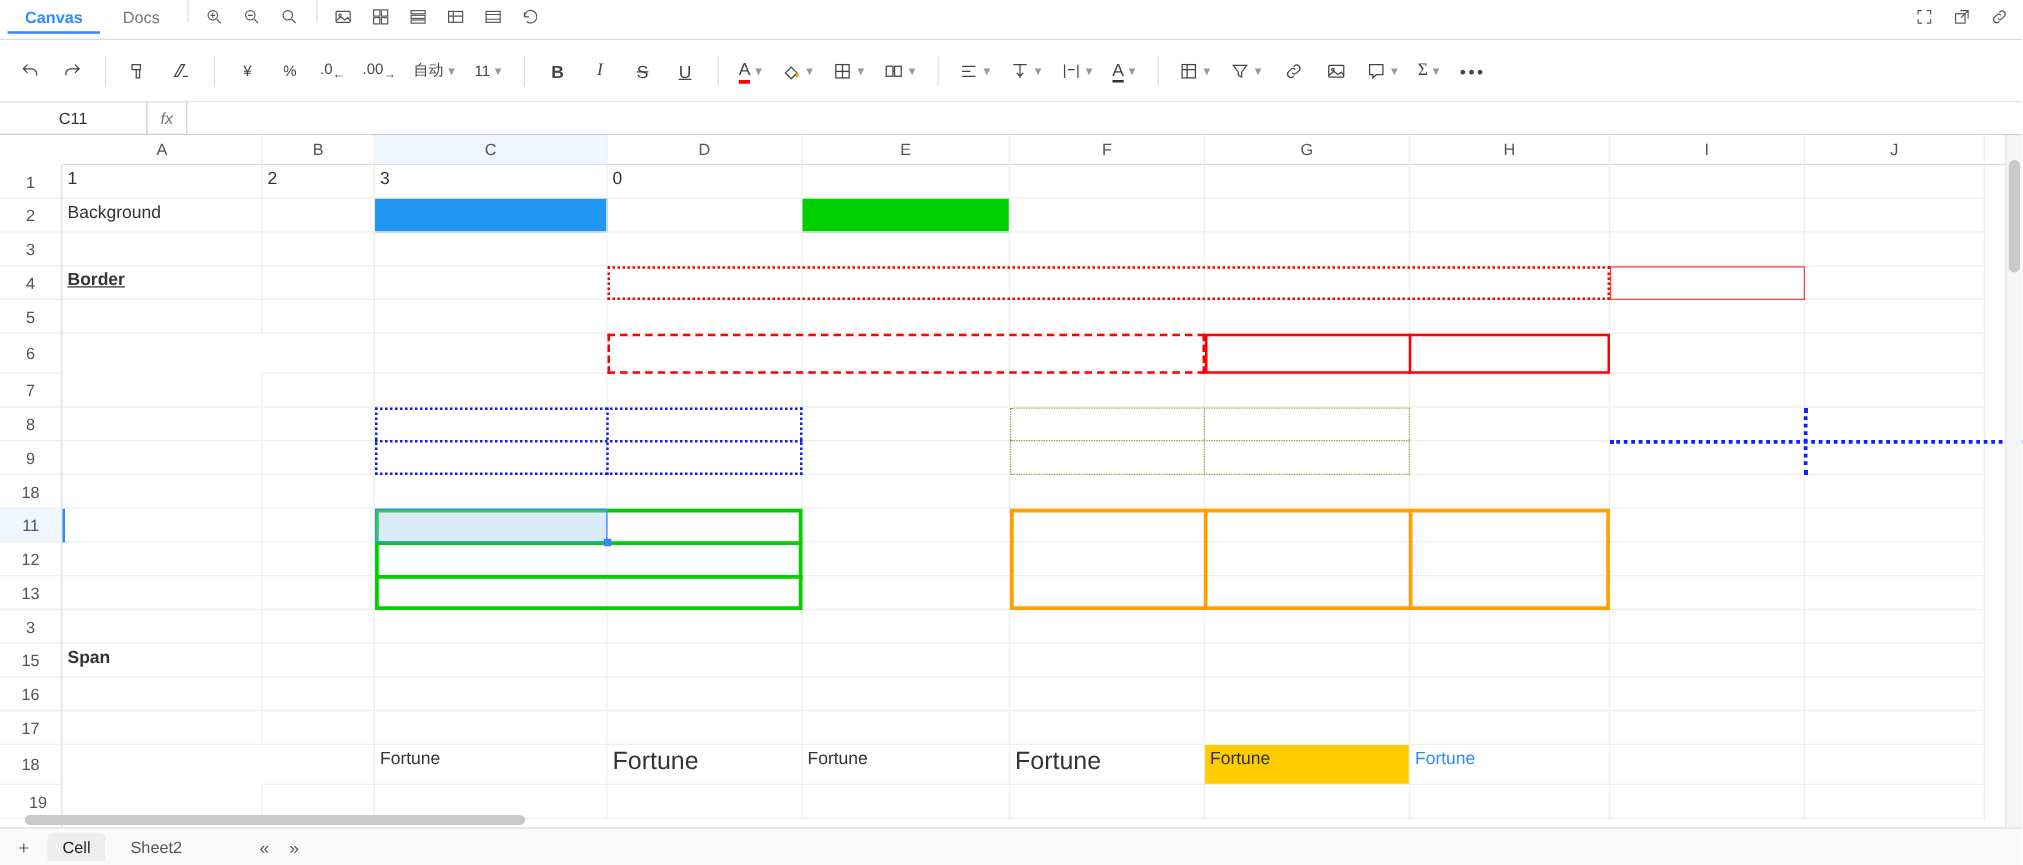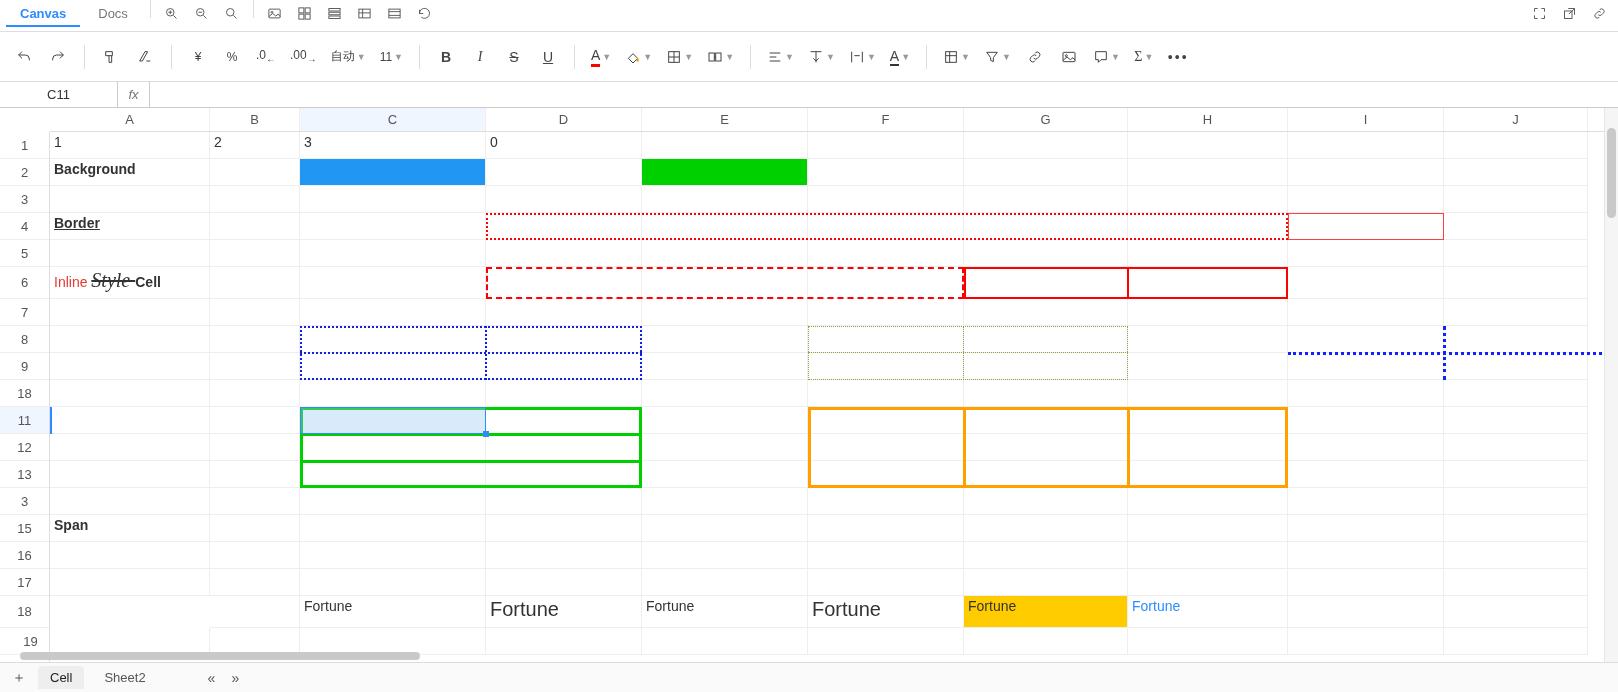--- a/index.html
+++ b/index.html
@@ -523,21 +523,21 @@
         <div class="cell" style="left: 0px; top: 0px; width: 160px; height: 27px;">1</div>
         <div class="cell" style="left: 160px; top: 0px; width: 90px; height: 27px;">2</div>
         <div class="cell" style="left: 250px; top: 0px; width: 186px; height: 27px;">3</div>
         <div class="cell" style="left: 436px; top: 0px; width: 156px; height: 27px;">0</div>
         <div class="cell" style="left: 592px; top: 0px; width: 166px; height: 27px;"></div>
         <div class="cell" style="left: 758px; top: 0px; width: 156px; height: 27px;"></div>
         <div class="cell" style="left: 914px; top: 0px; width: 164px; height: 27px;"></div>
         <div class="cell" style="left: 1078px; top: 0px; width: 160px; height: 27px;"></div>
         <div class="cell" style="left: 1238px; top: 0px; width: 156px; height: 27px;"></div>
         <div class="cell" style="left: 1394px; top: 0px; width: 144px; height: 27px;"></div>
-        <div class="cell" style="left: 0px; top: 27px; width: 160px; height: 27px; font-weight: bold;">Background</div>
+        <div class="cell" style="left: 0px; top: 27px; width: 160px; height: 27px; font-weight: normal;">Background</div>
         <div class="cell" style="left: 160px; top: 27px; width: 90px; height: 27px;"></div>
         <div class="cell" style="left: 250px; top: 27px; width: 186px; height: 27px; background: rgb(33, 150, 243);"></div>
         <div class="cell" style="left: 436px; top: 27px; width: 156px; height: 27px;"></div>
         <div class="cell" style="left: 592px; top: 27px; width: 166px; height: 27px; background: rgb(0, 208, 0);"></div>
         <div class="cell" style="left: 758px; top: 27px; width: 156px; height: 27px;"></div>
         <div class="cell" style="left: 914px; top: 27px; width: 164px; height: 27px;"></div>
         <div class="cell" style="left: 1078px; top: 27px; width: 160px; height: 27px;"></div>
         <div class="cell" style="left: 1238px; top: 27px; width: 156px; height: 27px;"></div>
         <div class="cell" style="left: 1394px; top: 27px; width: 144px; height: 27px;"></div>
         <div class="cell" style="left: 0px; top: 54px; width: 160px; height: 27px;"></div>
@@ -563,21 +563,20 @@
         <div class="cell" style="left: 0px; top: 108px; width: 160px; height: 27px;"></div>
         <div class="cell" style="left: 160px; top: 108px; width: 90px; height: 27px;"></div>
         <div class="cell" style="left: 250px; top: 108px; width: 186px; height: 27px;"></div>
         <div class="cell" style="left: 436px; top: 108px; width: 156px; height: 27px;"></div>
         <div class="cell" style="left: 592px; top: 108px; width: 166px; height: 27px;"></div>
         <div class="cell" style="left: 758px; top: 108px; width: 156px; height: 27px;"></div>
         <div class="cell" style="left: 914px; top: 108px; width: 164px; height: 27px;"></div>
         <div class="cell" style="left: 1078px; top: 108px; width: 160px; height: 27px;"></div>
         <div class="cell" style="left: 1238px; top: 108px; width: 156px; height: 27px;"></div>
         <div class="cell" style="left: 1394px; top: 108px; width: 144px; height: 27px;"></div>
-        <div class="cell" style="left: 0px; top: 135px; width: 160px; height: 32px;"><span style="color: rgb(229, 57, 53);">Inline </span><span style="font-style: italic; text-decoration: line-through; font-family: Georgia, serif; font-size: 20px;">Style </span><span style="font-weight: bold;">Cell</span></div>
         <div class="cell" style="left: 160px; top: 135px; width: 90px; height: 32px;"></div>
         <div class="cell" style="left: 250px; top: 135px; width: 186px; height: 32px;"></div>
         <div class="cell" style="left: 436px; top: 135px; width: 156px; height: 32px;"></div>
         <div class="cell" style="left: 592px; top: 135px; width: 166px; height: 32px;"></div>
         <div class="cell" style="left: 758px; top: 135px; width: 156px; height: 32px;"></div>
         <div class="cell" style="left: 914px; top: 135px; width: 164px; height: 32px;"></div>
         <div class="cell" style="left: 1078px; top: 135px; width: 160px; height: 32px;"></div>
         <div class="cell" style="left: 1238px; top: 135px; width: 156px; height: 32px;"></div>
         <div class="cell" style="left: 1394px; top: 135px; width: 144px; height: 32px;"></div>
         <div class="cell" style="left: 0px; top: 167px; width: 160px; height: 27px;"></div>

